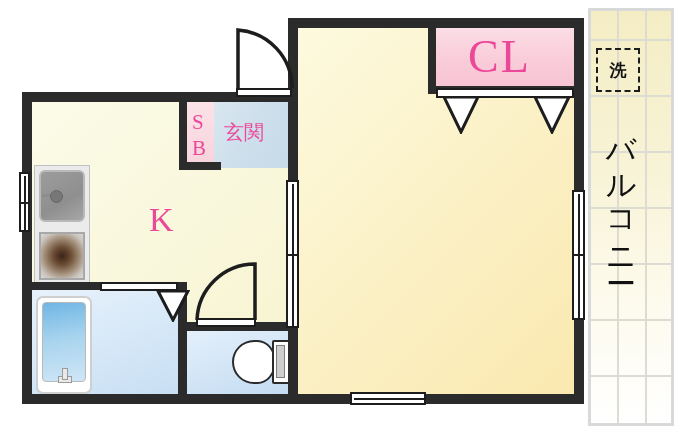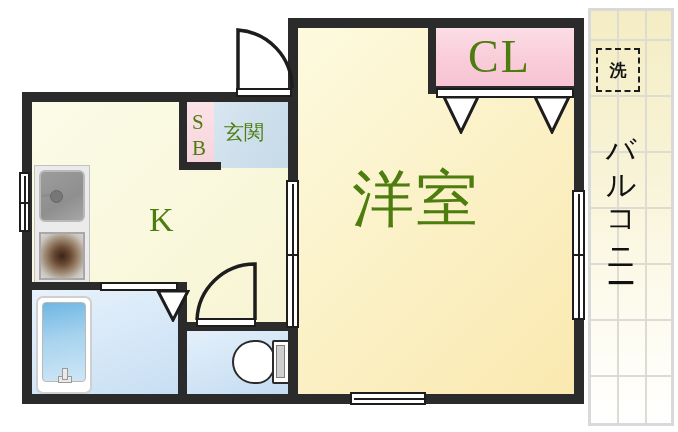--- a/index.html
+++ b/index.html
@@ -20,21 +20,21 @@
   .wall {
     position: absolute;
     background: #2b2b2b;
   }
   .room {
     position: absolute;
     box-sizing: border-box;
   }
   .label {
     position: absolute;
-    color: #4d7c0f;
+    color: #ec4899;
     line-height: 1;
     white-space: nowrap;
     font-family: "Liberation Serif", "DejaVu Serif", serif;
   }
   
   #kitchen-room {
     background: linear-gradient(135deg,#fbfbe8 0%, #f9f7da 60%, #f7f3cf 100%);
   }
   #genkan-room {
     background: linear-gradient(120deg,#dfeaf2 0%, #cfe0ec 55%, #c6dae8 100%);
@@ -324,15 +324,14 @@
 
   <div class="label" id="label-kitchen" style="left:149px; top:203px;">K</div>
 
   <div class="label" id="label-genkan" style="left:224px; top:122px;">玄関</div>
 
   <div class="label" id="label-sb-s" style="left:192px; top:112px;">S</div>
   <div class="label" id="label-sb-b" style="left:192px; top:138px;">B</div>
 
   <div class="label" id="label-closet" style="left:468px; top:34px;">CL</div>
 
-  <div class="label" id="label-main-name" style="left:352px; top:168px;">洋室</div>
 
 </div>
 
 </body></html>

